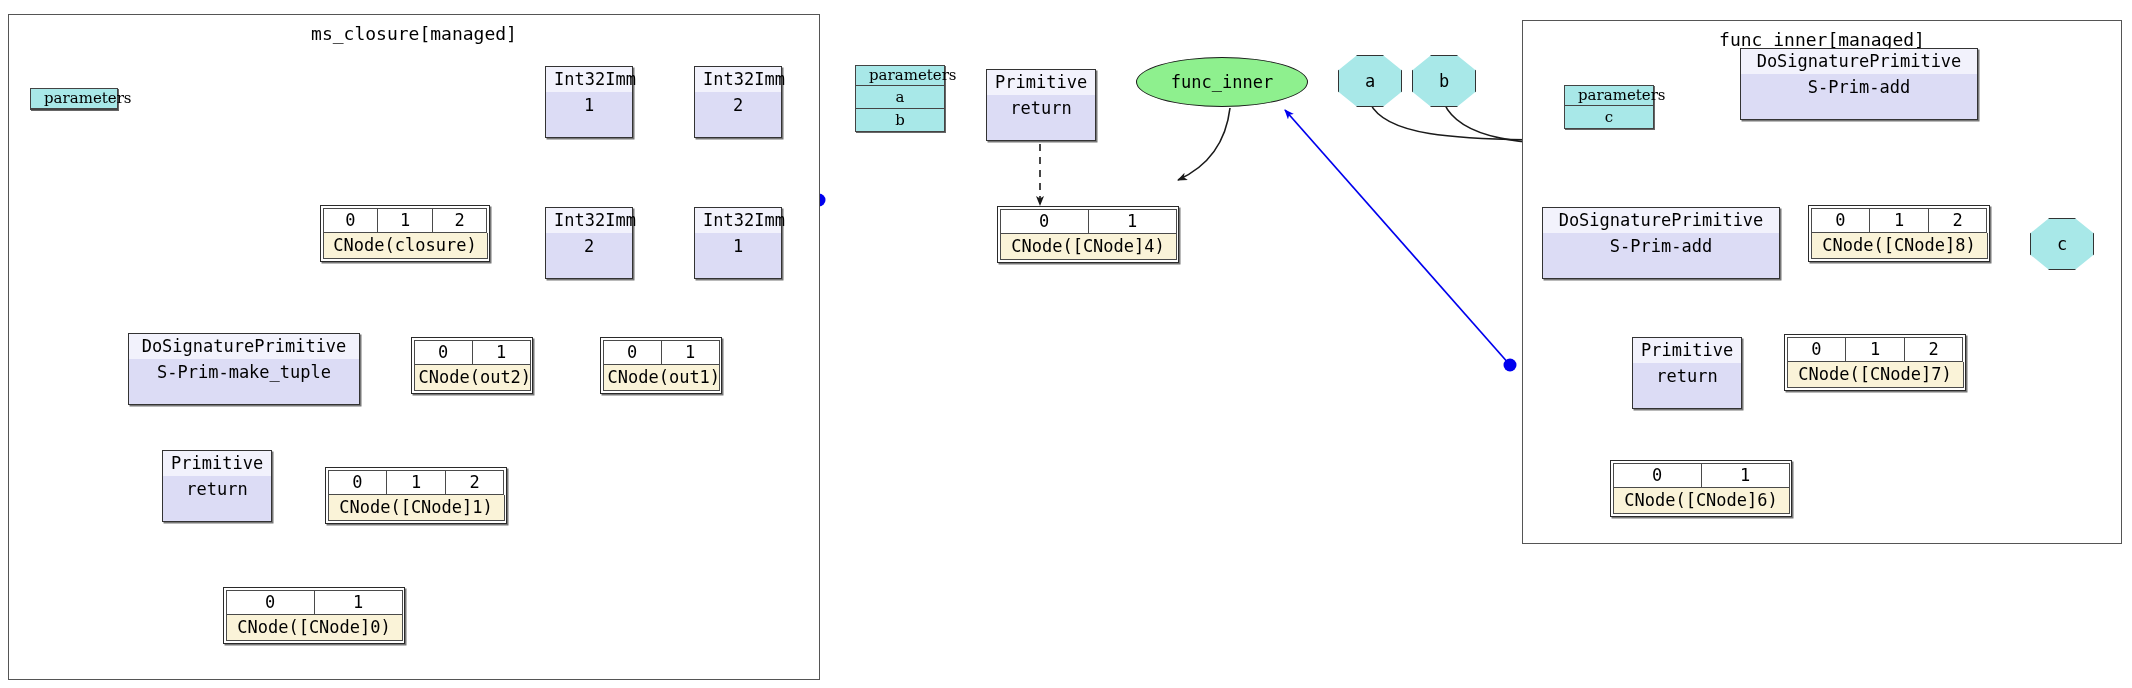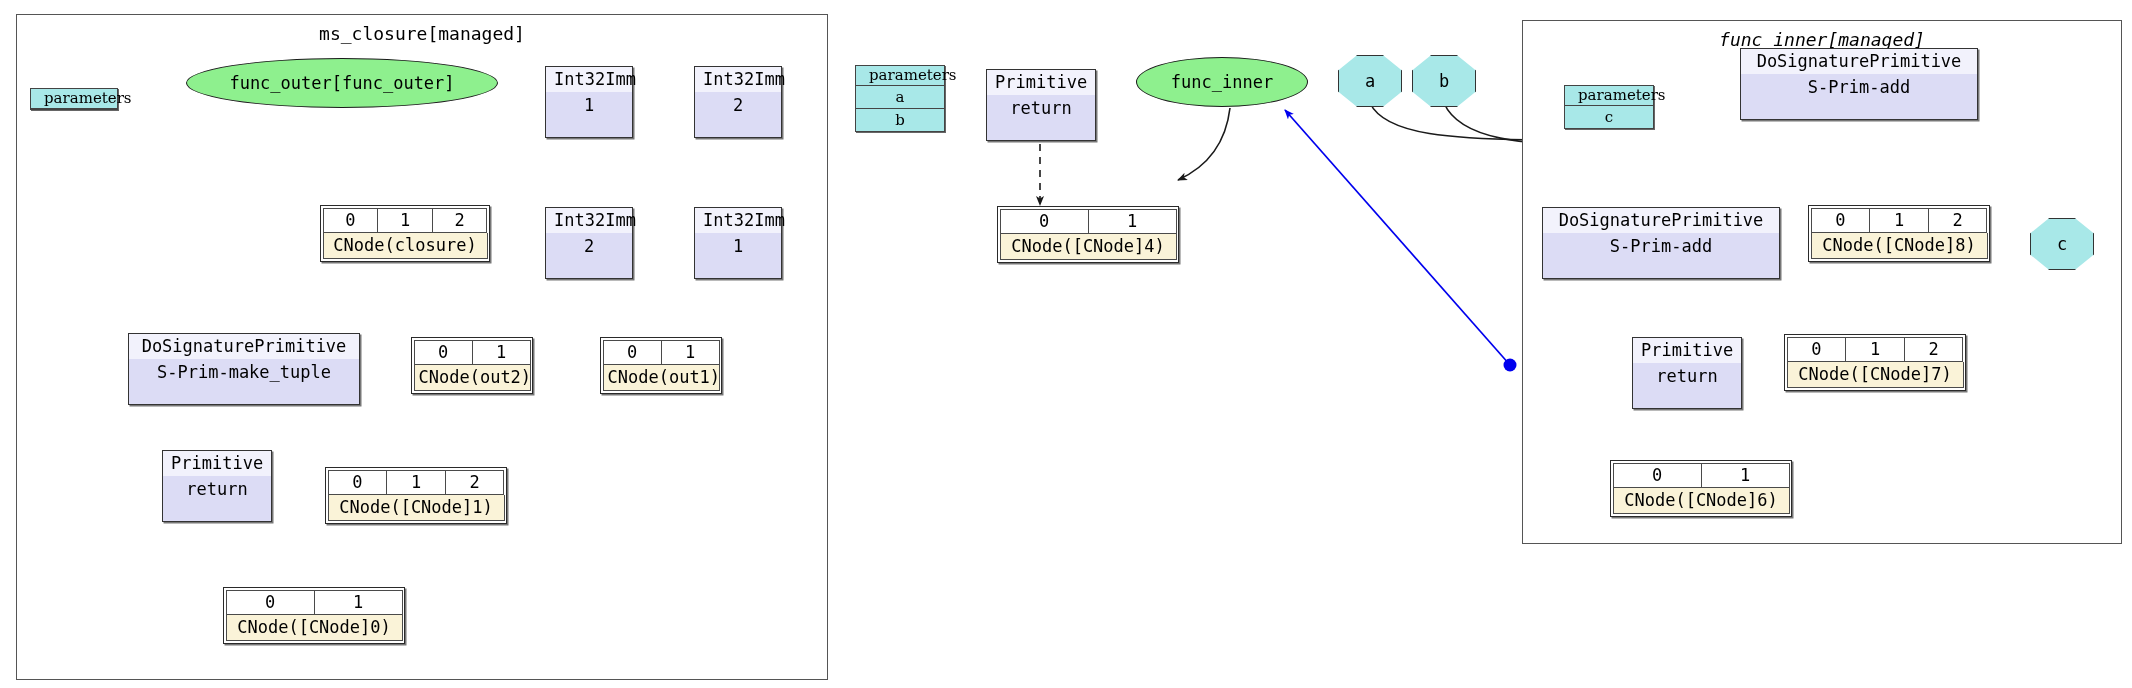--- a/index.html
+++ b/index.html
@@ -128,31 +128,28 @@
     <g stroke="#0000ee" fill="none" stroke-width="1.7">
 
       <path d="M819,200 L420,118" marker-end="url(#ahb)"></path>
       <circle cx="819" cy="200" r="6.5" fill="#0000ee" stroke="none"></circle>
 
       <path d="M1510,365 L1285,110" marker-end="url(#ahb)"></path>
       <circle cx="1510" cy="365" r="6.5" fill="#0000ee" stroke="none"></circle>
     </g>
   </svg>
 
-  <div class="cluster" style="left:8px;top:14px;width:812px;height:666px;margin-left:8px;">
+  <div class="cluster" style="left:8px;top:14px;width:812px;height:666px;">
     <div class="cluster-title">ms_closure[managed]</div>
   </div>
 
   <div class="node params" style="left:30px;top:88px;width:88px;">
     <div class="phdr">parameters</div>
   </div>
 
-  <div class="node ellipse" style="left:186px;top:58px;width:312px;height:50px;">
-    <span>func_outer[func_outer]</span>
-  </div>
 
   <div class="node vbox" style="left:545px;top:66px;width:88px;">
     <div class="vtop">Int32Imm</div>
     <div class="vbot">1</div>
   </div>
 
   <div class="node vbox" style="left:694px;top:66px;width:88px;">
     <div class="vtop">Int32Imm</div>
     <div class="vbot">2</div>
   </div>
@@ -244,21 +241,21 @@
   </div>
 
   <div class="node cnode" style="left:997px;top:206px;width:182px;">
     <div class="ports">
       <div class="port" style="width:50%">0</div>
       <div class="port" style="width:50%">1</div>
     </div>
     <div class="label">CNode([CNode]4)</div>
   </div>
 
-  <div class="cluster" style="left:1522px;top:20px;width:600px;height:524px;font-style:italic;">
+  <div class="cluster" style="left:1522px;top:20px;width:600px;height:524px;">
     <div class="cluster-title">func_inner[managed]</div>
   </div>
 
   <div class="node params" style="left:1564px;top:85px;width:90px;">
     <div class="phdr">parameters</div>
     <div class="prow">c</div>
   </div>
 
   <div class="node vbox" style="left:1740px;top:48px;width:238px;">
     <div class="vtop">DoSignaturePrimitive</div>

